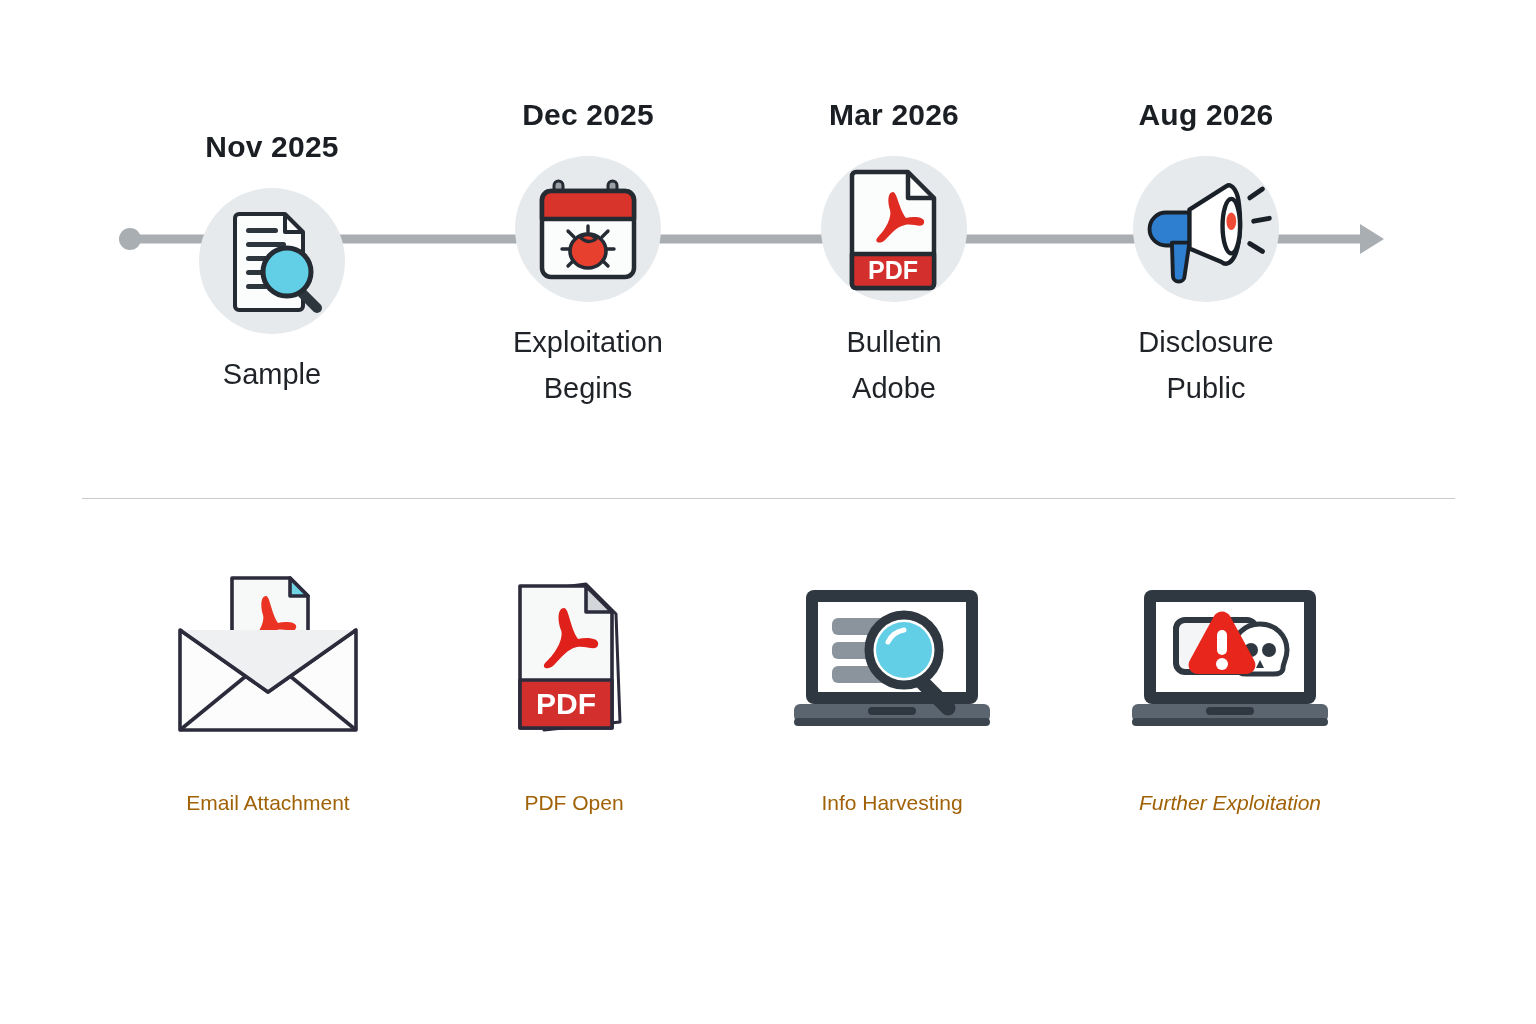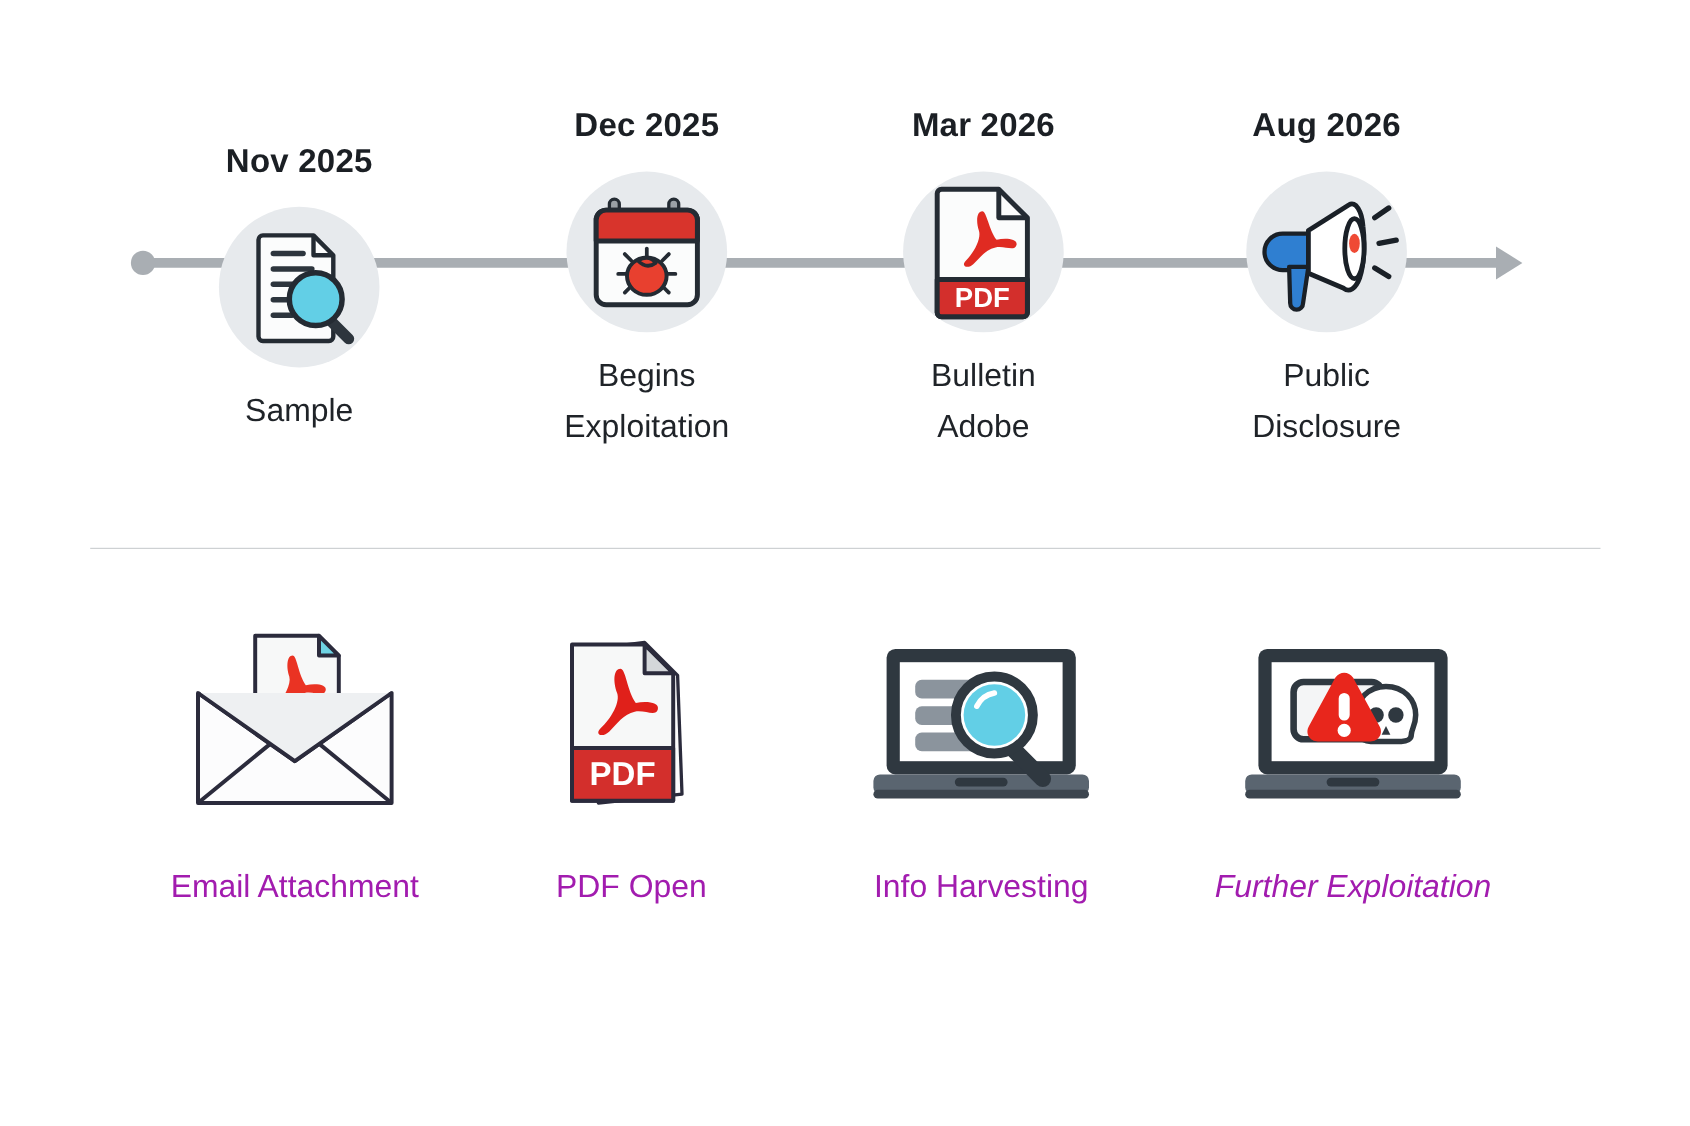--- a/index.html
+++ b/index.html
@@ -35,21 +35,21 @@
     position:absolute;left:82px;top:498px;width:1373px;height:1px;
     background:#c9cccf;
   }
 
   
   .flow{position:absolute;left:0;top:560px;width:1536px;height:330px;}
   .flow-step{position:absolute;width:300px;text-align:center;}
   .flow-icon{height:180px;display:flex;align-items:flex-end;justify-content:center;}
   .flow-icon svg{display:block;}
   .flow-label{
-    margin-top:52px;font-size:29px;font-weight:400;color:#a21caf;
+    margin-top:52px;font-size:21px;font-weight:400;color:#a16207;
     line-height:1;white-space:nowrap;
   }
 </style>
 </head>
 <body>
 
 <div class="stage">
 
   <div class="timeline">
 
@@ -94,22 +94,22 @@
             <line x1="30" y1="76" x2="39" y2="76"></line>
             <line x1="82" y1="76" x2="73" y2="76"></line>
             <line x1="36" y1="93" x2="42" y2="87"></line>
             <line x1="76" y1="93" x2="70" y2="87"></line>
           </g>
           <ellipse cx="56" cy="78" rx="18" ry="17" fill="#e8402f" stroke="#242b33" stroke-width="3.6"></ellipse>
           <path d="M48 64 q10 -6 16 2 q-8 6 -16 -2 z" fill="#e8402f" stroke="#242b33" stroke-width="3.4" stroke-linejoin="round"></path>
         </svg>
       </div>
       <div class="tl-label">
+        <span>Exploitation</span>
         <span>Begins</span>
-        <span>Exploitation</span>
       </div>
     </div>
 
     <div class="tl-node" style="left:764px;top:100px;">
       <div class="tl-date">Mar 2026</div>
       <div class="tl-circle">
         <svg width="108" height="126" viewBox="0 0 108 126">
           <path d="M16 6 h52 l26 26 v86 a4 4 0 0 1 -4 4 H16 a4 4 0 0 1 -4 -4 V10 a4 4 0 0 1 4 -4 z" fill="#fbfcfc" stroke="#242b33" stroke-width="4.5" stroke-linejoin="round"></path>
           <path d="M68 6 v26 h26" fill="none" stroke="#242b33" stroke-width="4.5" stroke-linejoin="round"></path>
           <path d="M53 26 c-5 0 -6 9 -3 18 c2 7 -4 19 -12 27 c-5 5 2 8 7 3 c6 -6 11 -13 20 -15 c8 -2 17 4 19 -2 c2 -6 -10 -7 -18 -5 c-7 -9 -9 -26 -13 -26 z" fill="#e02b22"></path>
@@ -133,22 +133,22 @@
           <ellipse cx="101" cy="57" rx="9" ry="28" fill="#ffffff" stroke="#1a2027" stroke-width="4.5"></ellipse>
           <ellipse cx="101" cy="52" rx="5" ry="9" fill="#ef4a35"></ellipse>
           <g stroke="#1a2027" stroke-width="5" stroke-linecap="round">
             <line x1="120" y1="28" x2="133" y2="19"></line>
             <line x1="124" y1="52" x2="140" y2="49"></line>
             <line x1="120" y1="75" x2="133" y2="83"></line>
           </g>
         </svg>
       </div>
       <div class="tl-label">
+        <span>Disclosure</span>
         <span>Public</span>
-        <span>Disclosure</span>
       </div>
     </div>
   </div>
 
   <div class="divider"></div>
 
   <div class="flow">
 
     <div class="flow-step" style="left:118px;top:0;">
       <div class="flow-icon">

